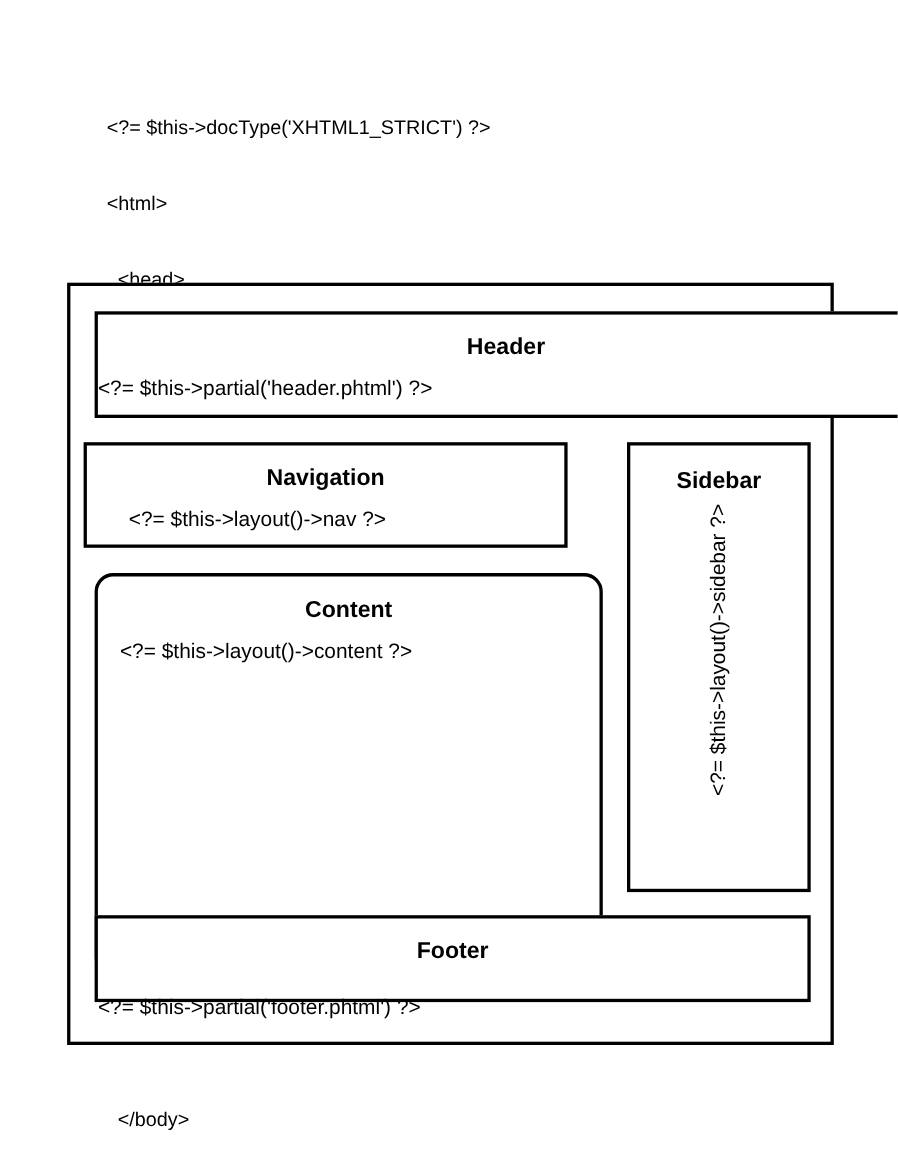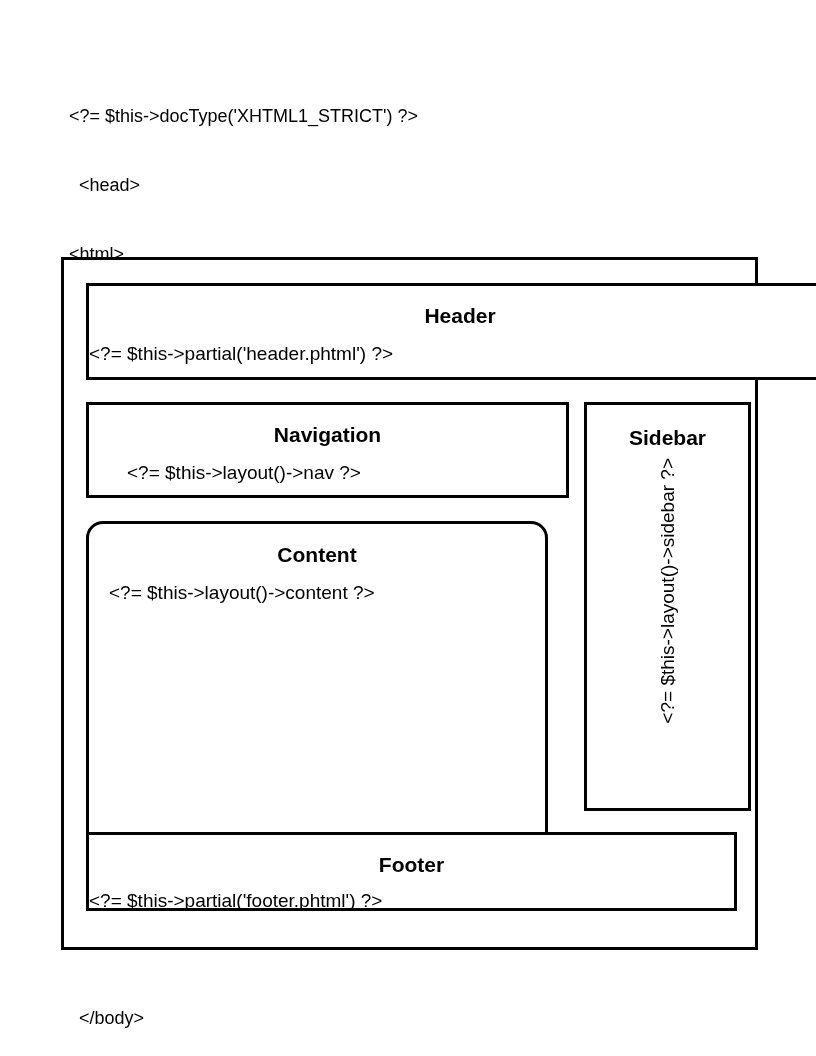--- a/index.html
+++ b/index.html
@@ -20,21 +20,21 @@
   .code-block {
     position: absolute;
     font-family: "Liberation Sans", sans-serif;
     font-size: 18px;
     line-height: 23px;
     white-space: pre;
     color: #000;
   }
   #code-top  { left: 69px; top: 59px; }
   #code-bottom { left: 69px; top: 961px; }
-  .code-line { display: block; white-space: pre; }
+  .code-line { display: block; white-space: pre; margin-left: 28px; }
 
   
   #layout-diagram {
     position: absolute;
     left: 61px;
     top: 257px;
     width: 697px;
     height: 693px;
     box-sizing: border-box;
     border: 3px solid #000000;
@@ -68,42 +68,42 @@
     left: 22px;
     top: 23px;
     width: 748px;
     height: 97px;
   }
   #region-header .region-title { margin-top: 18px; }
   #region-header .region-code  { margin-top: 14px; }
 
   
   #region-navigation {
-    left: 22px;
+    left: 12px;
     top: 142px;
-    width: 483px;
+    width: 440px;
     height: 96px;
   }
   #region-navigation .region-title { margin-top: 18px; }
   #region-navigation .region-code  { margin-top: 14px; padding-left: 38px; }
 
   
   #region-content {
     left: 22px;
     top: 261px;
     width: 462px;
     height: 366px;
     border-radius: 17px;
   }
   #region-content .region-title { margin-top: 19px; }
   #region-content .region-code  { margin-top: 14px; padding-left: 20px; }
 
   
   #region-sidebar {
-    left: 520px;
+    left: 506px;
     top: 142px;
     width: 167px;
     height: 409px;
     display: flex;
     flex-direction: column;
     align-items: center;
   }
   #region-sidebar .region-title {
     margin-top: 21px;
     width: 100%;
@@ -126,29 +126,29 @@
   }
 
   
   #region-footer {
     left: 22px;
     top: 572px;
     width: 651px;
     height: 79px;
   }
   #region-footer .region-title { margin-top: 18px; }
-  #region-footer .region-code  { margin-top: 12px; }
+  #region-footer .region-code  { margin-top: 28px; }
 </style>
 </head>
 <body>
 
 <div class="code-block" id="code-top">
   <span class="code-line">&lt;?= $this-&gt;docType('XHTML1_STRICT') ?&gt;</span>
+  <span class="code-line">&lt;html&gt;</span>
   <span class="code-line">  &lt;head&gt;</span>
-  <span class="code-line">&lt;html&gt;</span>
   <span class="code-line">    &lt;?= $this-&gt;headTitle() ?&gt;</span>
   <span class="code-line">    &lt;?= $this-&gt;headScript() ?&gt;</span>
   <span class="code-line">    &lt;?= $this-&gt;headStylesheet() ?&gt;</span>
   <span class="code-line">  &lt;/head&gt;</span>
   <span class="code-line">  &lt;body&gt;</span>
 </div>
 
 <div id="layout-diagram">
 
   <div class="region" id="region-header">

